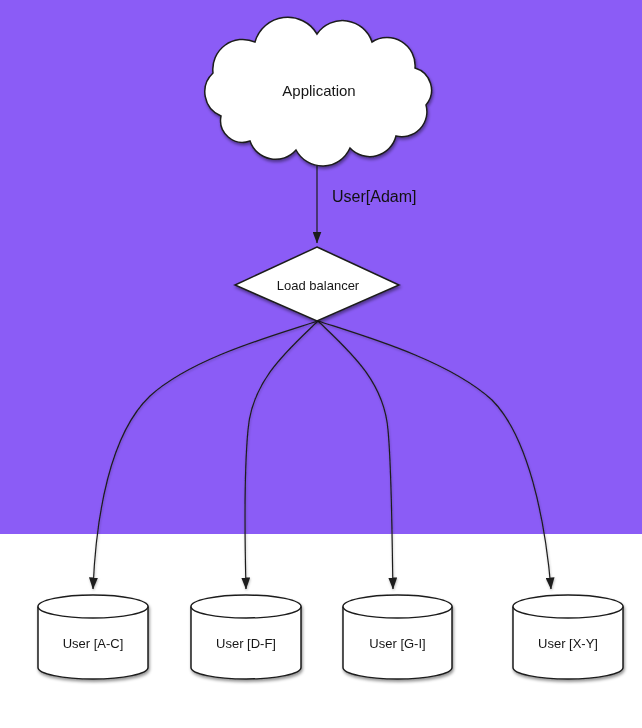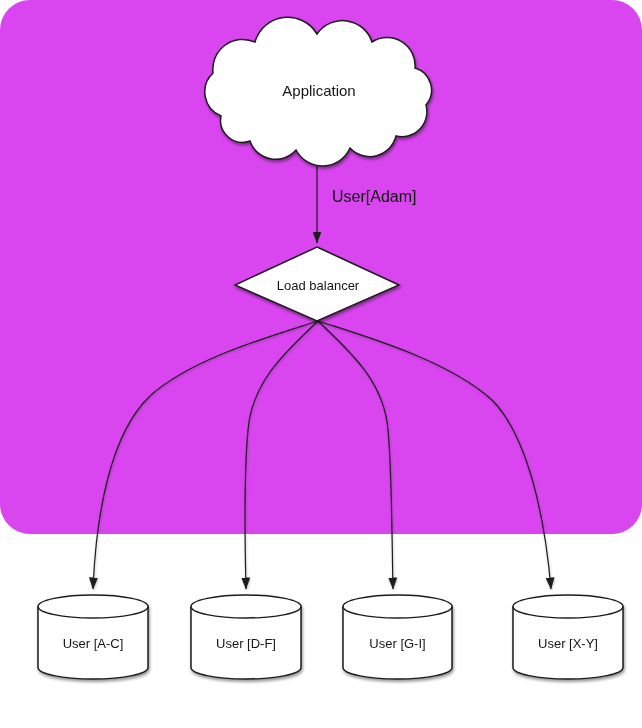--- a/index.html
+++ b/index.html
@@ -8,22 +8,21 @@
     background: #ffffff;
     width: 642px;
     height: 728px;
     overflow: hidden;
     font-family: "Liberation Sans", sans-serif;
   }
   .diagram-wrap {
     position: relative;
     width: 642px;
     height: 534px;
-    background: #d946ef;
-    border-radius: 30px;
+    background: #8b5cf6;
   }
   svg { display: block; }
   .shape {
     fill: #ffffff;
     stroke: #1c1c1c;
     stroke-width: 1.5;
   }
   .edge {
     fill: none;
     stroke: #1c1c1c;

